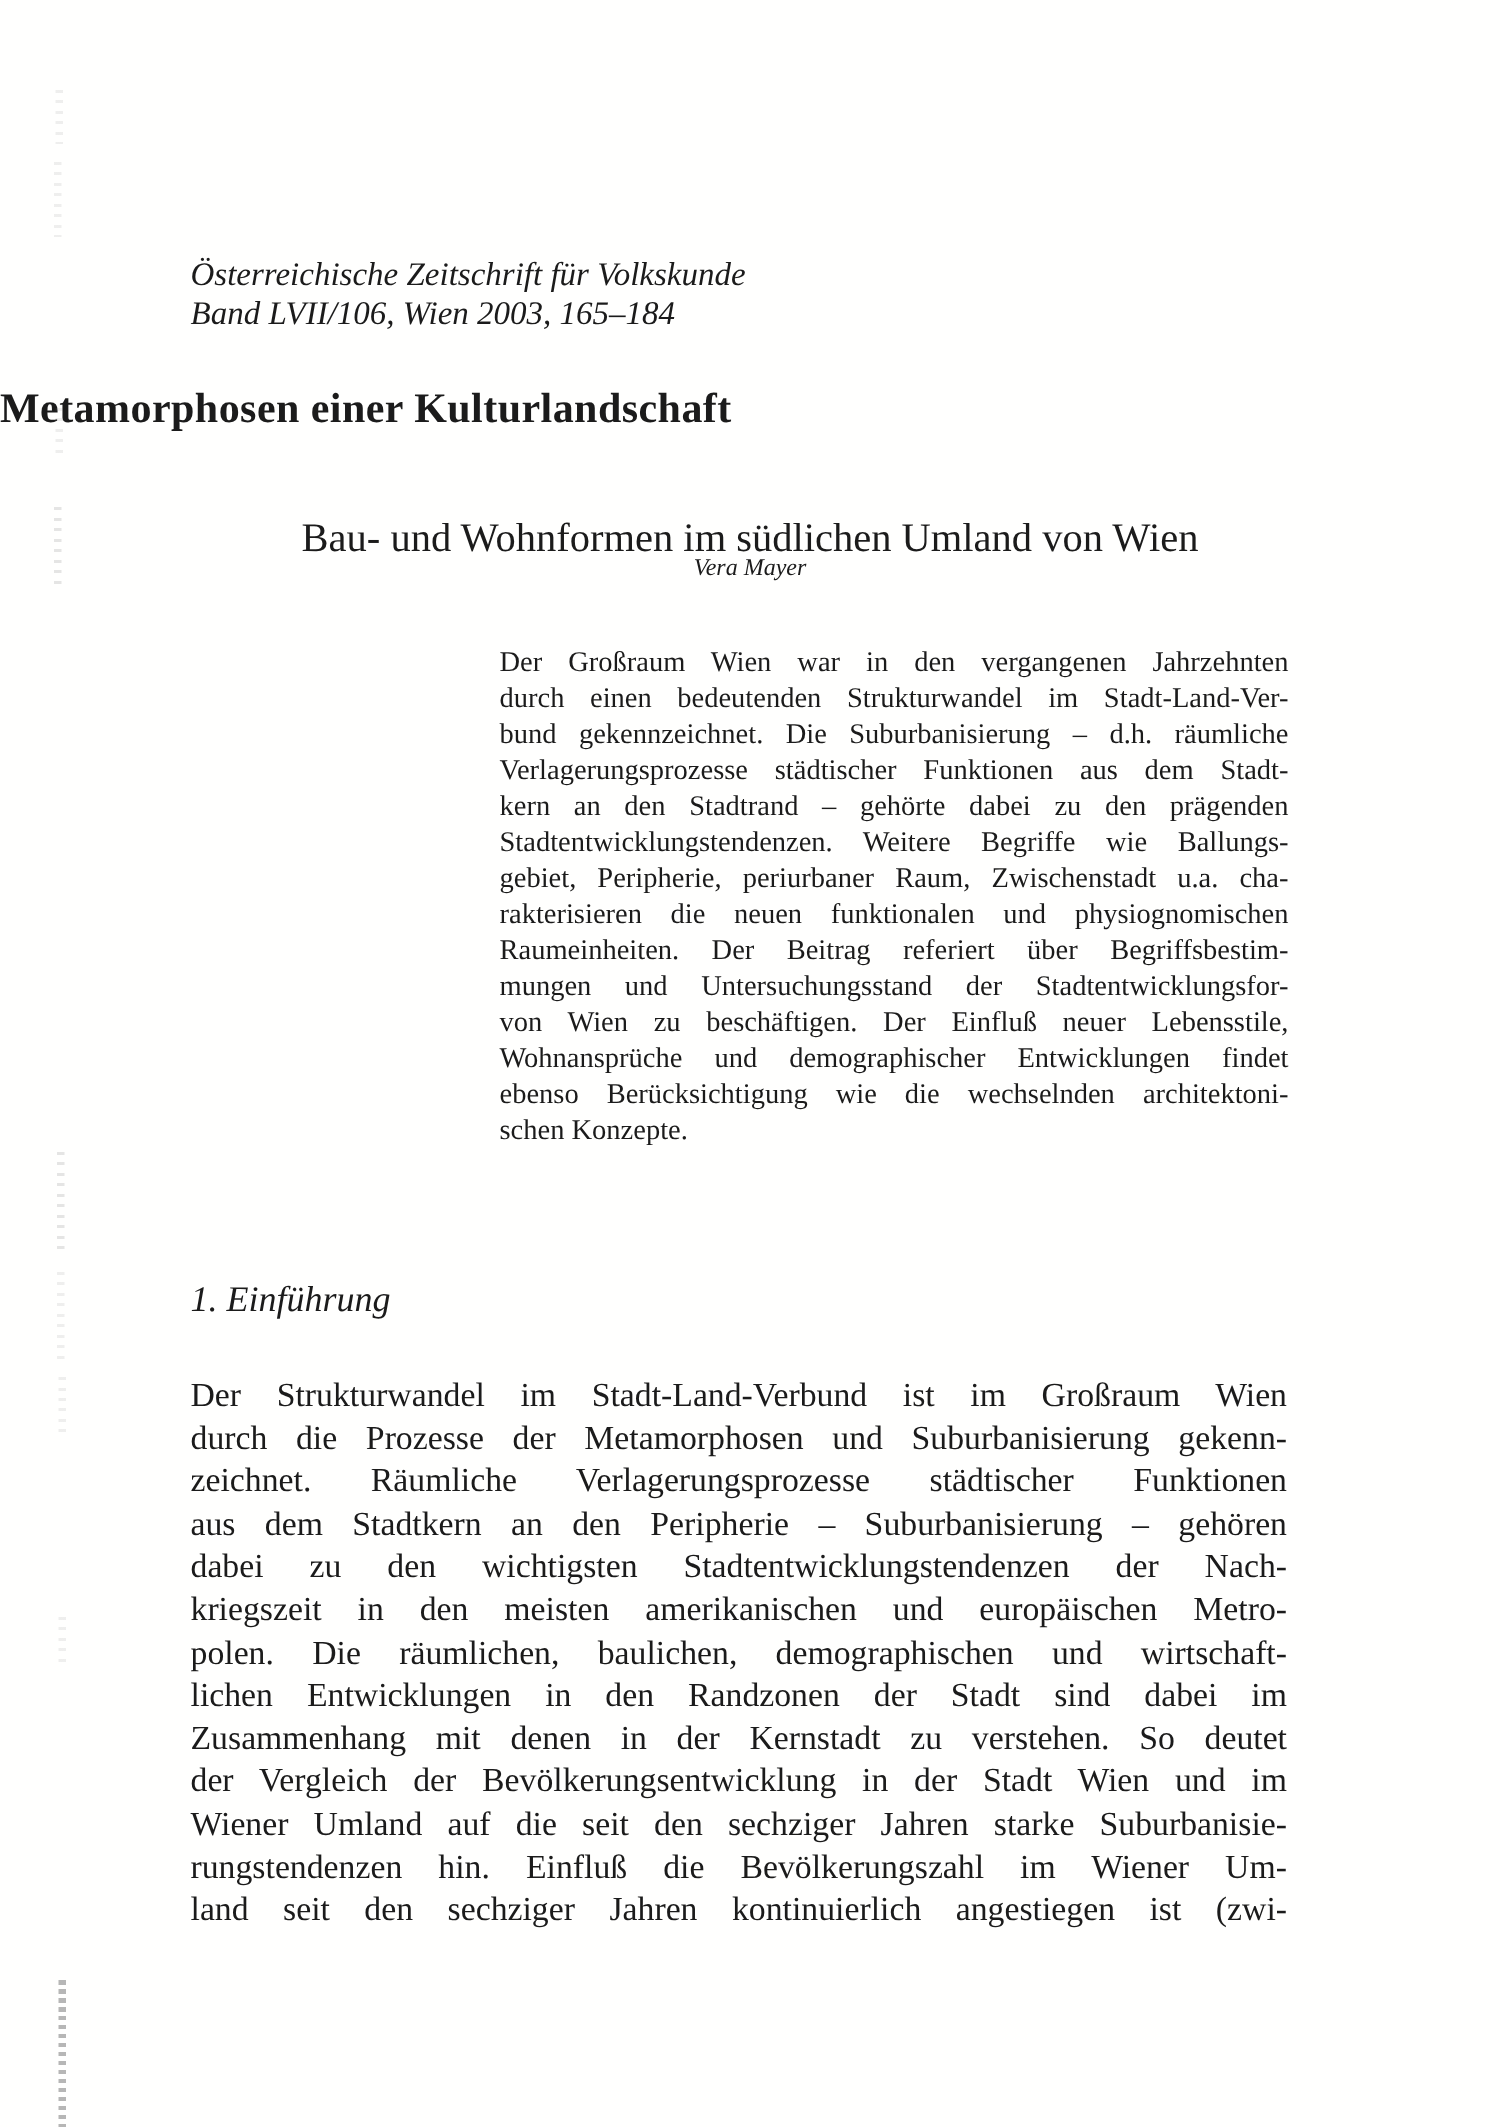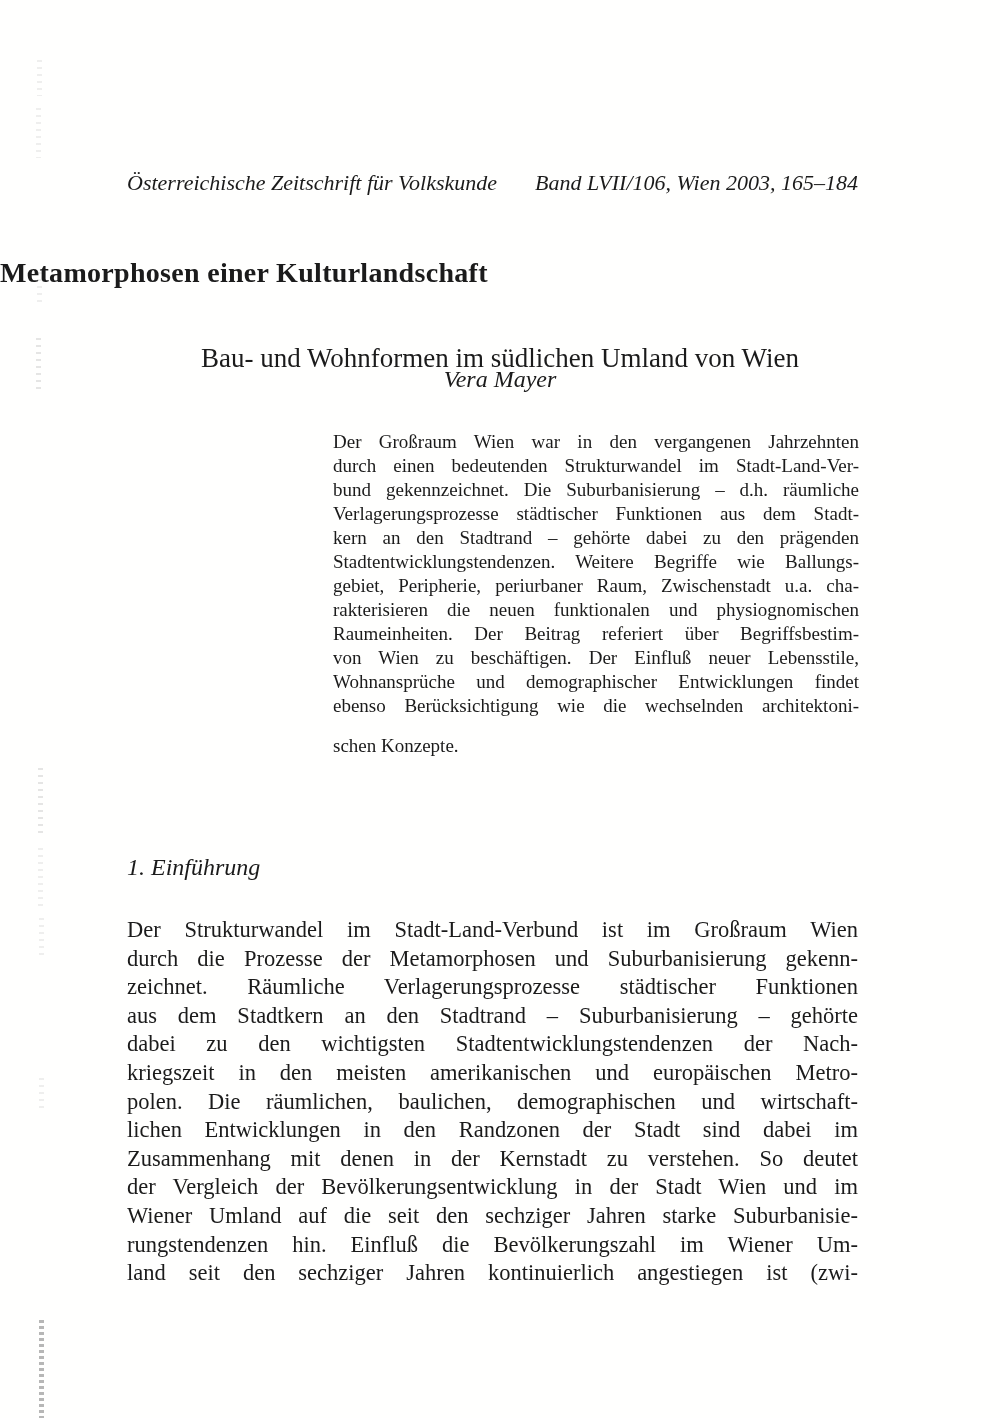--- a/index.html
+++ b/index.html
@@ -19,20 +19,21 @@
   .journal-header {
     position: absolute;
     left: 127px;
     top: 170px;
     width: 731px;
     display: flex;
     justify-content: space-between;
     font-style: italic;
     font-size: 22px;
     line-height: 26px;
+    flex-direction: column;
   }
   .article-title {
     position: absolute;
     left: 0;
     top: 255px;
     width: 1000px;
     text-align: left;
     font-weight: bold;
     font-size: 28px;
     line-height: 36px;
@@ -48,21 +49,21 @@
     line-height: 34px;
     margin-top: 38px;
   }
   .article-author {
     position: absolute;
     left: 0;
     top: 364px;
     width: 1000px;
     text-align: center;
     font-style: italic;
-    font-size: 24px;
+    font-size: 16px;
     line-height: 30px;
   }
   .abstract-block {
     position: absolute;
     left: 333px;
     top: 430px;
     width: 526px;
     font-size: 19px;
     line-height: 24px;
   }
@@ -82,21 +83,20 @@
     font-size: 22.5px;
     line-height: 28.6px;
   }
   .tline {
     text-align: justify;
     text-align-last: justify;
     white-space: normal;
   }
   .tline-last {
     text-align-last: left;
-    margin-top: 16px;
   }
   
   .artifact {
     position: absolute;
     width: 5px;
     background-image: repeating-linear-gradient(
       to bottom,
       rgba(120,120,120,0.35) 0px,
       rgba(120,120,120,0.35) 2px,
       rgba(255,255,255,0) 2px,
@@ -135,33 +135,34 @@
   <div class="abstract-block">
       <div class="tline">Der Großraum Wien war in den vergangenen Jahrzehnten</div>
       <div class="tline">durch einen bedeutenden Strukturwandel im Stadt-Land-Ver-</div>
       <div class="tline">bund gekennzeichnet. Die Suburbanisierung – d.h. räumliche</div>
       <div class="tline">Verlagerungsprozesse städtischer Funktionen aus dem Stadt-</div>
       <div class="tline">kern an den Stadtrand – gehörte dabei zu den prägenden</div>
       <div class="tline">Stadtentwicklungstendenzen. Weitere Begriffe wie Ballungs-</div>
       <div class="tline">gebiet, Peripherie, periurbaner Raum, Zwischenstadt u.a. cha-</div>
       <div class="tline">rakterisieren die neuen funktionalen und physiognomischen</div>
       <div class="tline">Raumeinheiten. Der Beitrag referiert über Begriffsbestim-</div>
+      <div class="tline">mungen und Untersuchungsstand der Stadtentwicklungsfor-</div>
       <div class="tline">von Wien zu beschäftigen. Der Einfluß neuer Lebensstile,</div>
       <div class="tline">Wohnansprüche und demographischer Entwicklungen findet</div>
       <div class="tline">ebenso Berücksichtigung wie die wechselnden architektoni-</div>
       <div class="tline tline-last">schen Konzepte.</div>
     </div>
 
   <div class="section-heading">1. Einführung</div>
 
   <div class="body-block">
       <div class="tline">Der Strukturwandel im Stadt-Land-Verbund ist im Großraum Wien</div>
       <div class="tline">durch die Prozesse der Metamorphosen und Suburbanisierung gekenn-</div>
       <div class="tline">zeichnet. Räumliche Verlagerungsprozesse städtischer Funktionen</div>
-      <div class="tline">aus dem Stadtkern an den Stadtrand – Suburbanisierung – gehörte</div>
+      <div class="tline">aus dem Stadtkern an den Peripherie – Suburbanisierung – gehören</div>
       <div class="tline">dabei zu den wichtigsten Stadtentwicklungstendenzen der Nach-</div>
       <div class="tline">kriegszeit in den meisten amerikanischen und europäischen Metro-</div>
       <div class="tline">polen. Die räumlichen, baulichen, demographischen und wirtschaft-</div>
       <div class="tline">lichen Entwicklungen in den Randzonen der Stadt sind dabei im</div>
       <div class="tline">Zusammenhang mit denen in der Kernstadt zu verstehen. So deutet</div>
       <div class="tline">der Vergleich der Bevölkerungsentwicklung in der Stadt Wien und im</div>
       <div class="tline">Wiener Umland auf die seit den sechziger Jahren starke Suburbanisie-</div>
       <div class="tline">rungstendenzen hin. Einfluß die Bevölkerungszahl im Wiener Um-</div>
       <div class="tline">land seit den sechziger Jahren kontinuierlich angestiegen ist (zwi-</div>
     </div>

